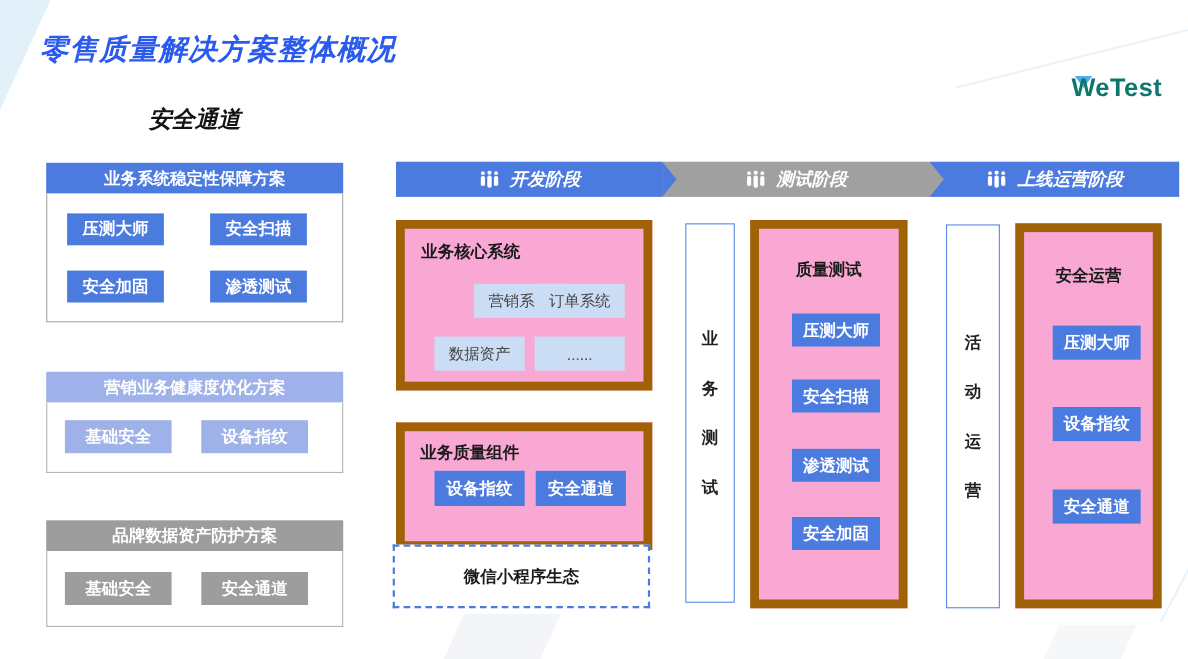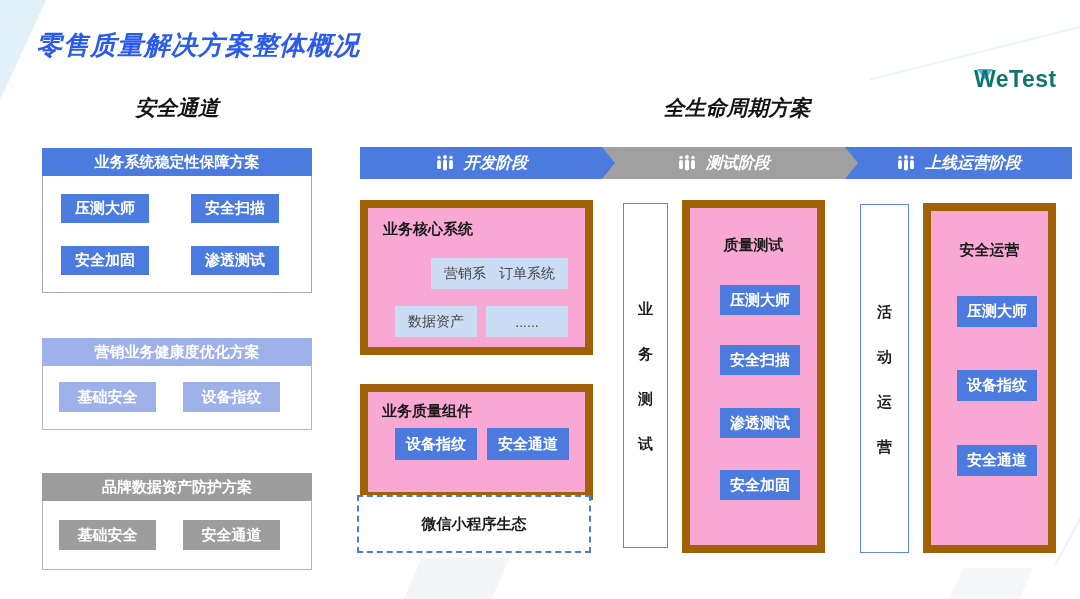--- a/index.html
+++ b/index.html
@@ -83,21 +83,20 @@
   <div class="deco-para"></div>
   <div class="deco-para2"></div>
 
   <div class="page-title">零售质量解决方案整体概况</div>
   <div class="logo">
     <span class="logo-tri"></span>
     <span class="logo-text">WeTest</span>
   </div>
 
   <div class="section-heading heading-left">安全通道</div>
-  <div class="section-heading heading-right">全生命周期方案</div>
 
   <div class="card card1" style="top:148px;">
     <div class="card-head blue-bg">业务系统稳定性保障方案</div>
     <div class="card-body" style="height:117px;">
       <div class="card-btn blue-bg" style="left:18px;top:18px;width:88px;height:29px;">压测大师</div>
       <div class="card-btn blue-bg" style="left:148px;top:18px;width:88px;height:29px;">安全扫描</div>
       <div class="card-btn blue-bg" style="left:18px;top:70px;width:88px;height:29px;">安全加固</div>
       <div class="card-btn blue-bg" style="left:148px;top:70px;width:88px;height:29px;">渗透测试</div>
     </div>
   </div>

